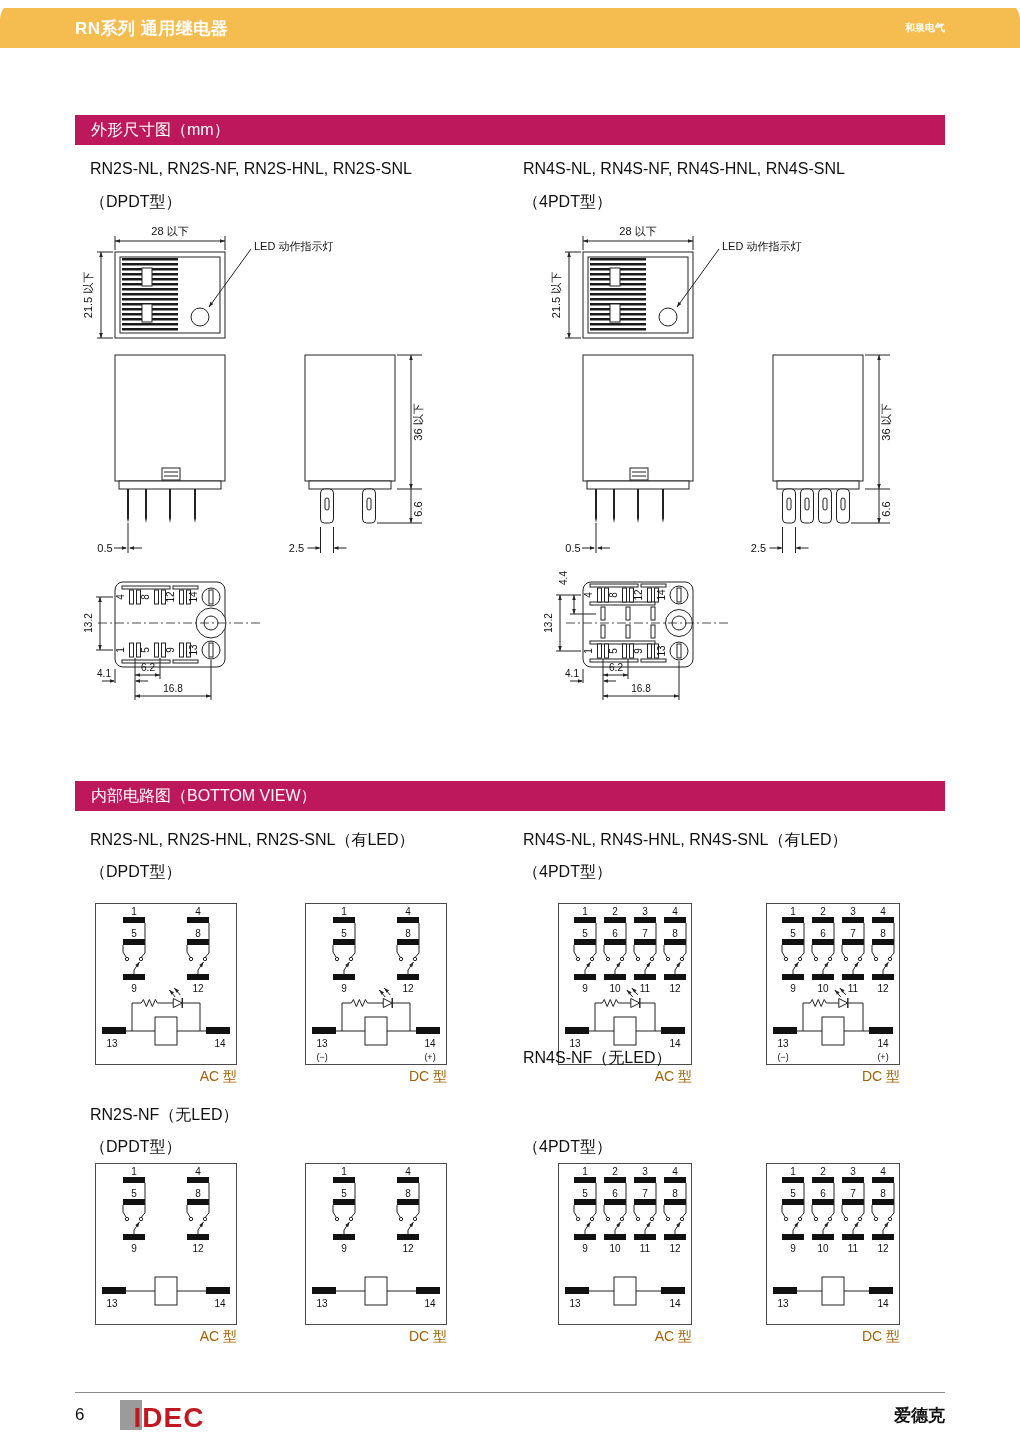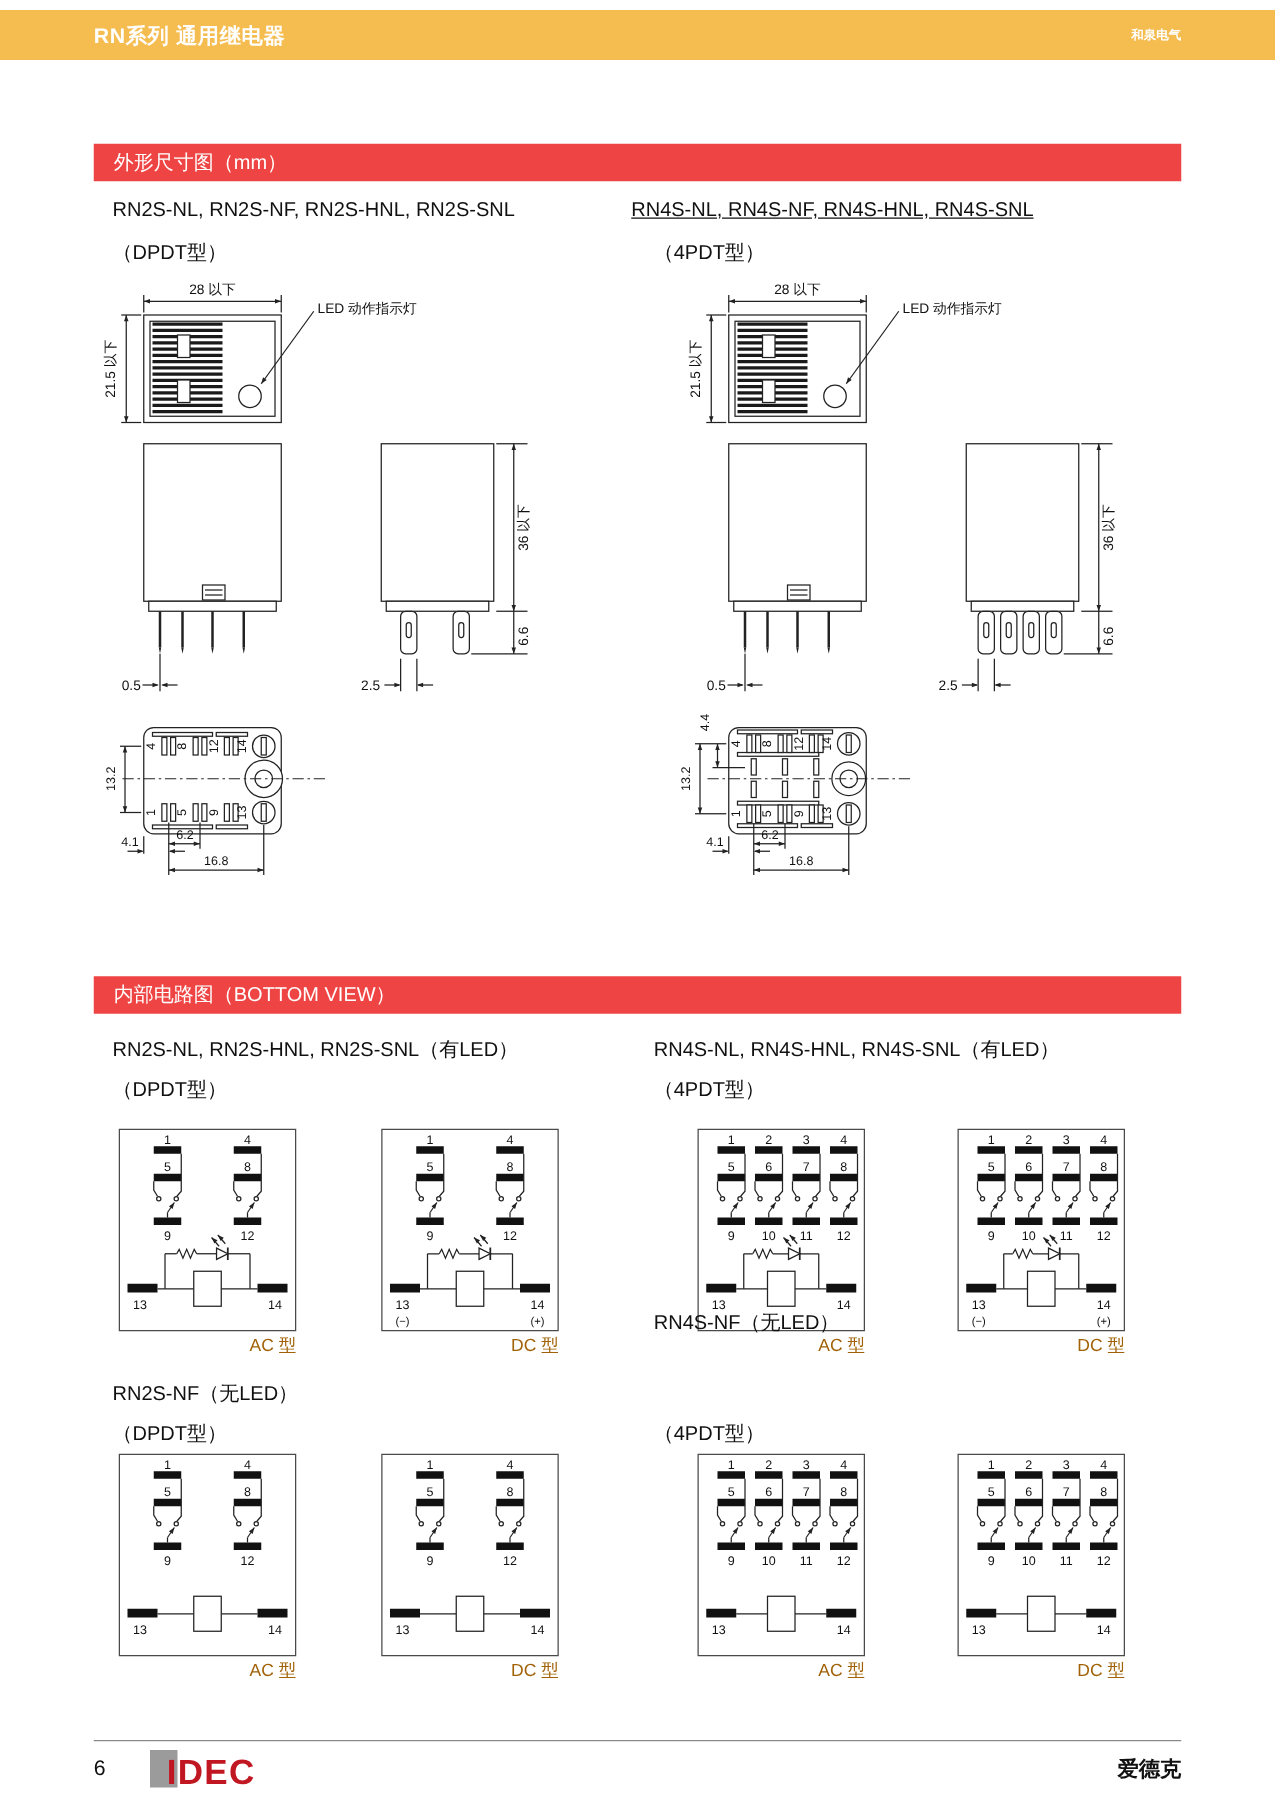--- a/index.html
+++ b/index.html
@@ -1,23 +1,23 @@
 <!DOCTYPE html>
 <html><head>
 <meta charset="utf-8">
 <style>
   html,body{margin:0;padding:0;background:#fff;}
   .page{position:relative;width:1020px;height:1442px;background:#fff;overflow:hidden;
-        font-family:"Liberation Sans",sans-serif;color:#111;}
+        font-family:"Liberation Sans",sans-serif;color:#111;border-radius:20px;}
   .topbar{position:absolute;left:0;top:8px;width:100%;height:40px;background:#F5BC50;
           display:flex;align-items:center;justify-content:space-between;
           padding:0 75px;box-sizing:border-box;color:#fff;font-weight:bold;}
   .topbar-title{font-size:17px;letter-spacing:0.5px;}
   .topbar-brand{font-size:10px;}
-  .secbar{position:absolute;left:75px;width:870px;height:30px;background:#ef4444;color:#fff;
+  .secbar{position:absolute;left:75px;width:870px;height:30px;background:#be185d;color:#fff;
           font-size:16px;display:flex;align-items:center;padding-left:16px;box-sizing:border-box;}
   .models{position:absolute;font-size:16px;color:#111;white-space:nowrap;}
   .clabel{position:absolute;text-align:right;font-size:14px;color:#a16207;}
   svg.dim{position:absolute;overflow:visible;}
   svg.circ{position:absolute;border:1px solid #4a4a4a;background:#fff;}
   svg text{font-family:"Liberation Sans",sans-serif;fill:#111;}
   .footer{position:absolute;left:75px;right:75px;top:1392px;border-top:1px solid #8a8a8a;
           padding-top:6px;display:flex;align-items:center;}
   .pagenum{font-size:17px;color:#111;}
   .logo{margin-left:36px;position:relative;height:32px;width:110px;}
@@ -35,21 +35,21 @@
     <span class="topbar-title">RN系列 通用继电器</span>
     <span class="topbar-brand">和泉电气</span>
   </div>
 
   <div class="secbar" style="top:115px;">
     <span>外形尺寸图（mm）</span>
   </div>
 
   <div class="models" style="left:90px;top:160px;">RN2S-NL, RN2S-NF, RN2S-HNL, RN2S-SNL</div>
   <div class="models" style="left:90px;top:192px;">（DPDT型）</div>
-  <div class="models" style="left:505px;top:160px;text-decoration:underline;">RN4S-NL, RN4S-NF, RN4S-HNL, RN4S-SNL</div>
+  <div class="models" style="left:523px;top:160px;">RN4S-NL, RN4S-NF, RN4S-HNL, RN4S-SNL</div>
   <div class="models" style="left:523px;top:192px;">（4PDT型）</div>
 
   <svg id="dim-left" class="dim" style="left:78px;top:222px;" width="430" height="505" viewBox="0 0 430 505">
       <g transform="translate(0 0)">
         <rect x="37" y="30" width="110" height="86" rx="0" fill="#fff" stroke="#222" stroke-width="1"></rect>
         <rect x="42" y="35" width="100" height="76" rx="0" fill="none" stroke="#222" stroke-width="1"></rect>
         <line x1="72" y1="36" x2="72" y2="110" stroke="#1a1a1a" stroke-width="56" stroke-dasharray="2.5 2.5"></line>
         <rect x="64" y="46" width="10" height="18" rx="0" fill="#fff" stroke="#222" stroke-width="1"></rect>
         <rect x="64" y="82" width="10" height="18" rx="0" fill="#fff" stroke="#222" stroke-width="1"></rect>
         <circle cx="122" cy="95" r="9" fill="#fff" stroke="#222"></circle>

